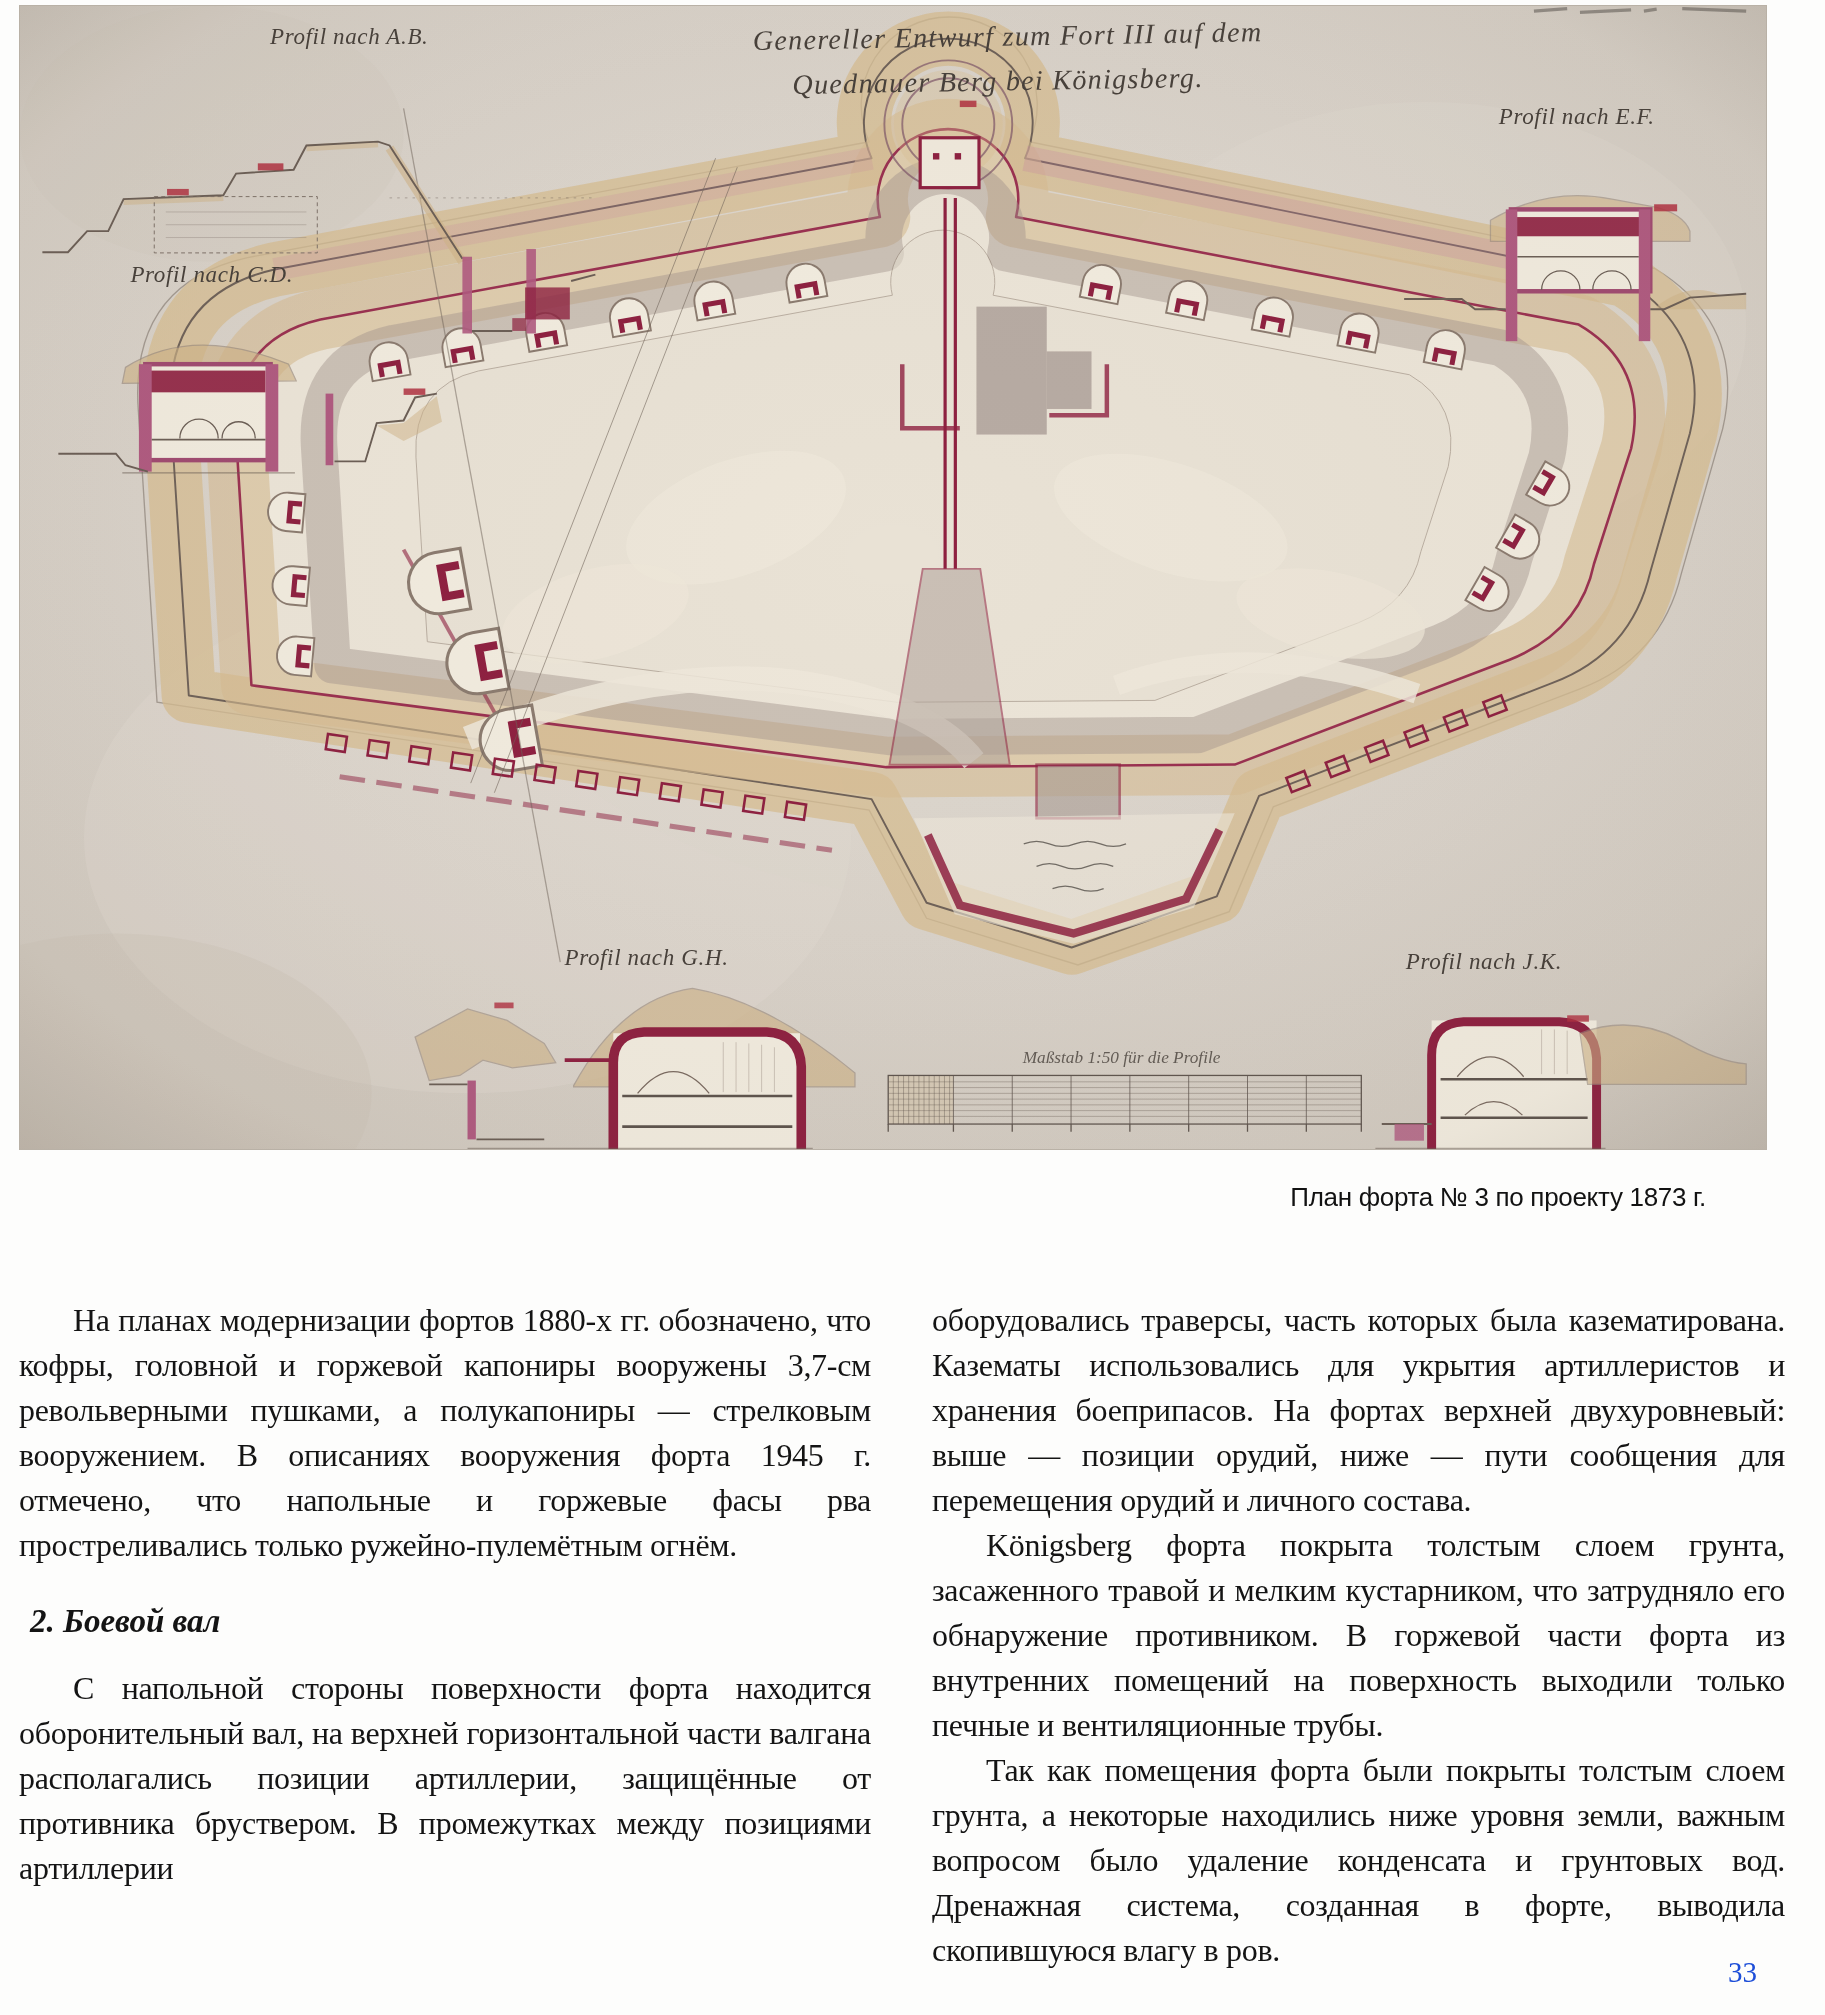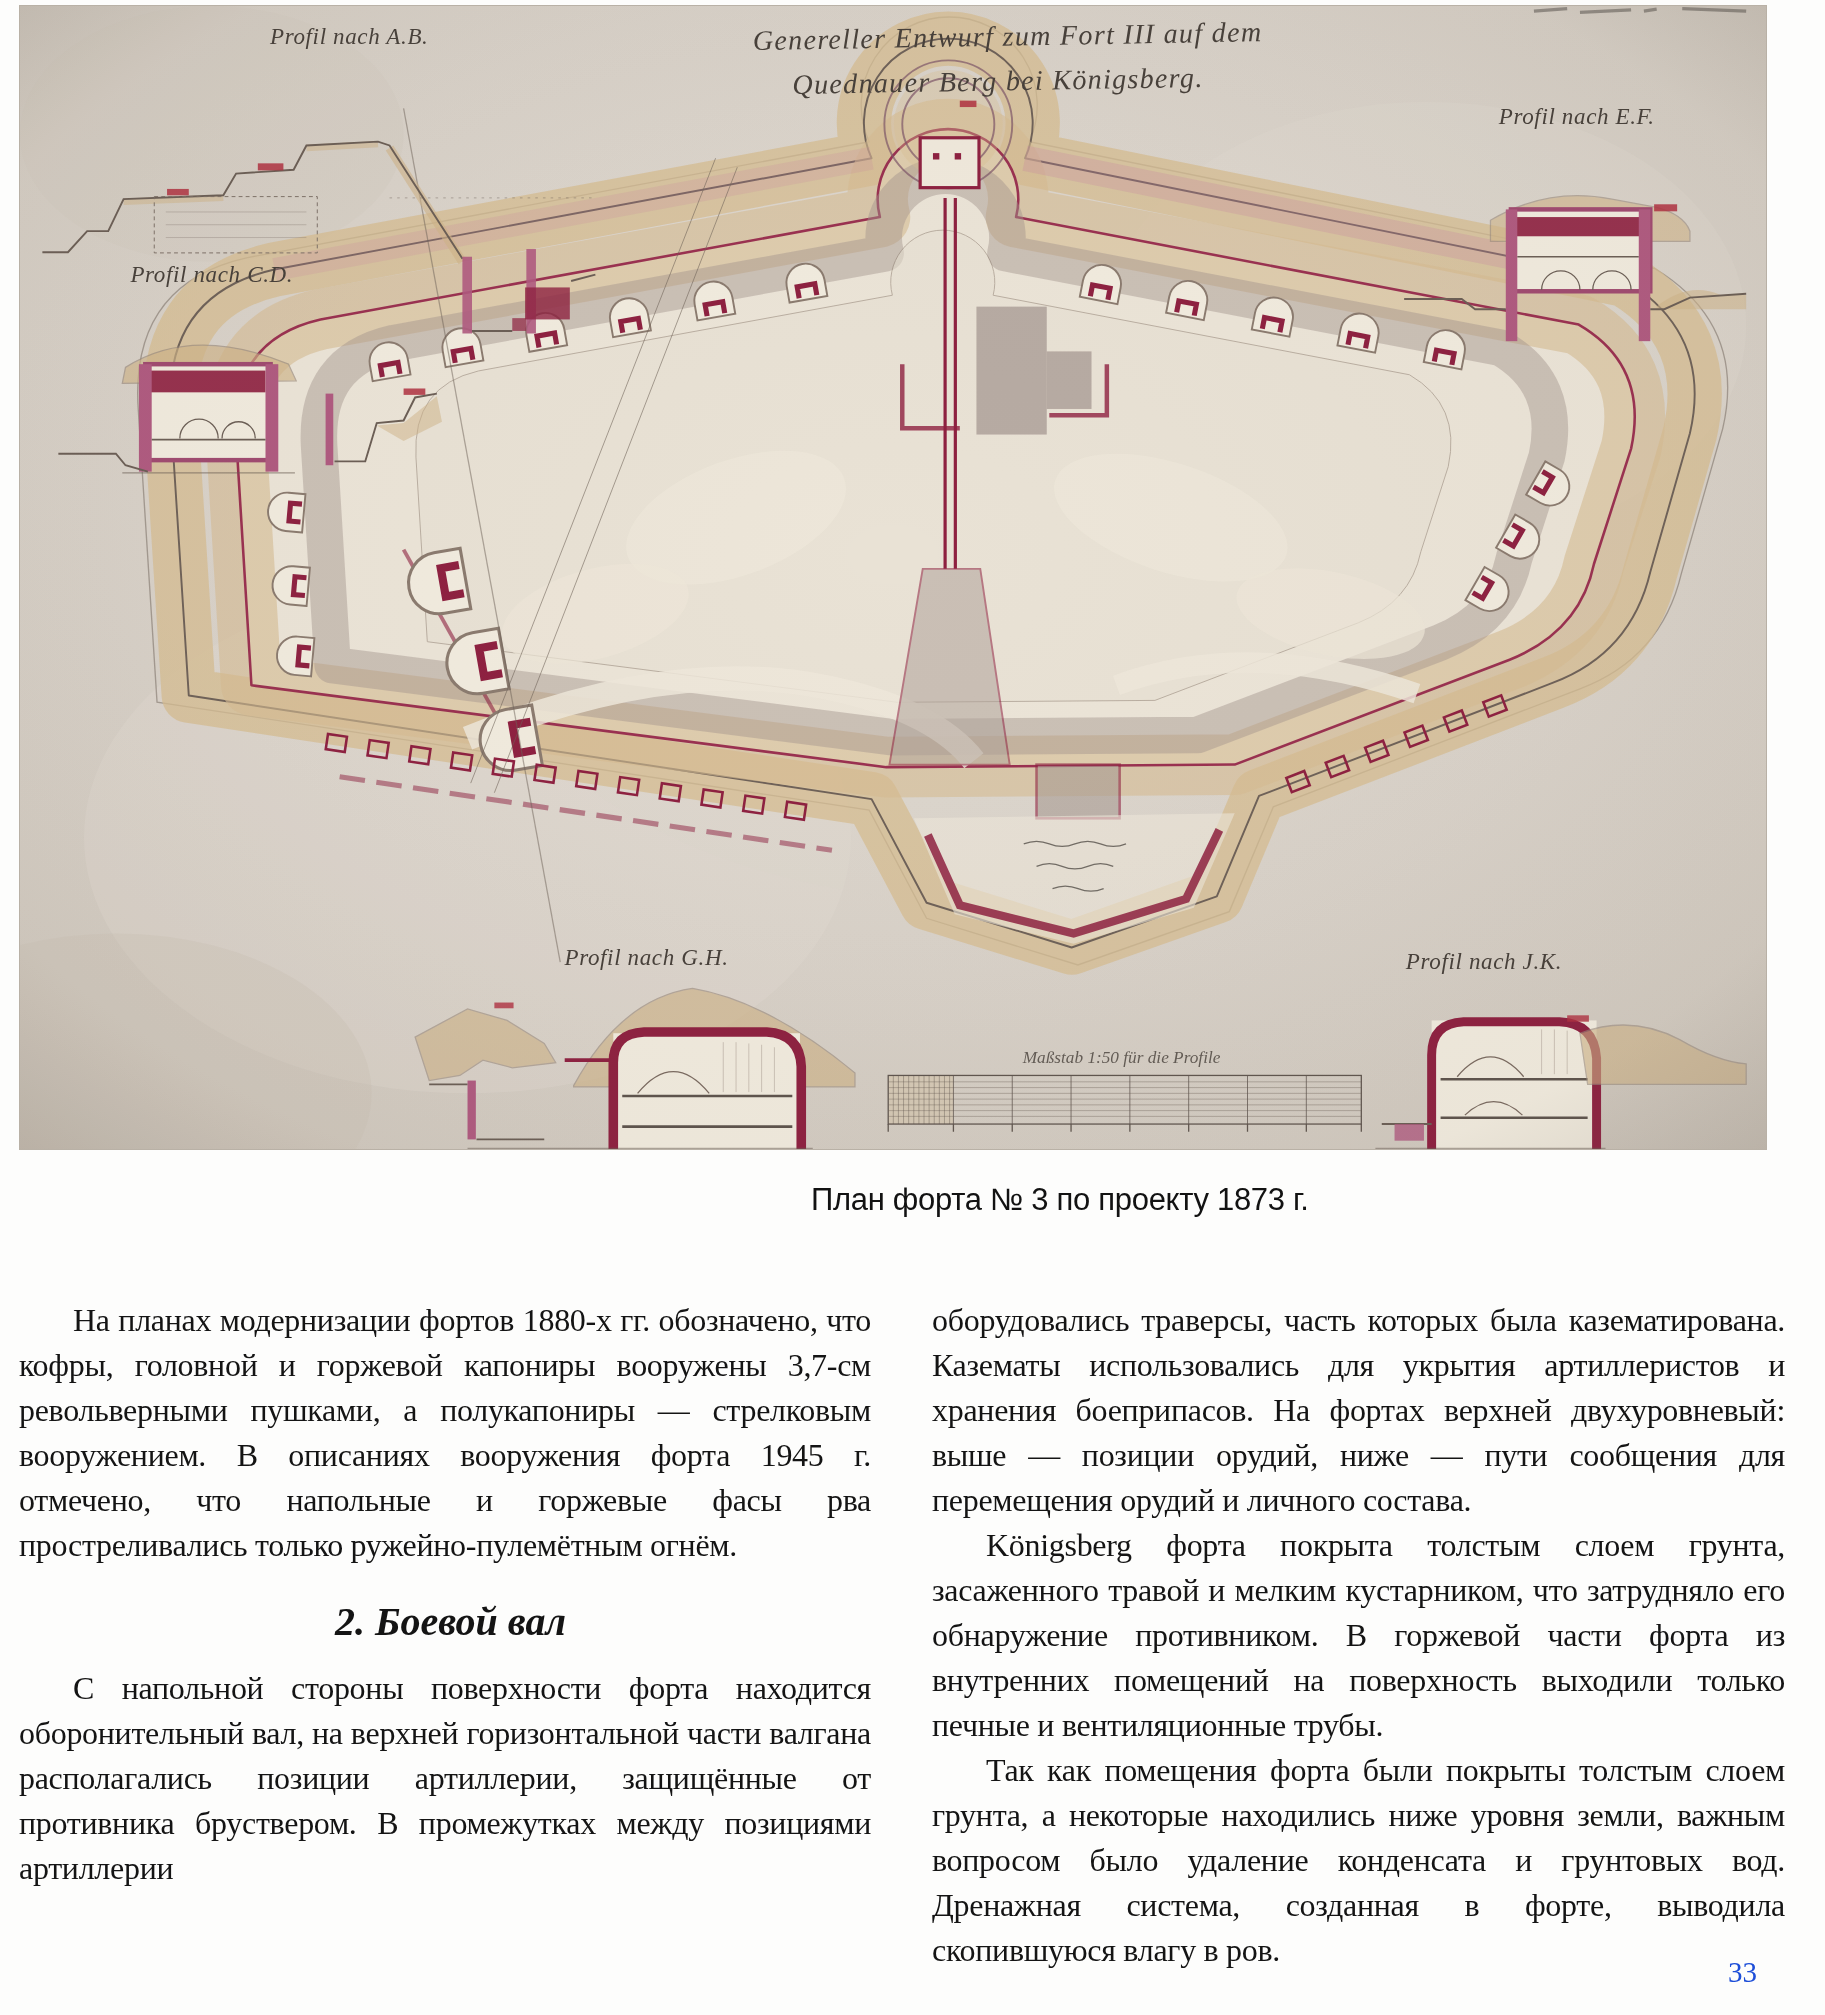--- a/index.html
+++ b/index.html
@@ -1,31 +1,31 @@
 <!DOCTYPE html>
 <html lang="ru" style="font-size:10.2px"><head>
 <meta charset="utf-8">
 <style>
   html,body{margin:0;padding:0;background:#ffffff;}
   .page{position:relative;width:1825px;height:2015px;background:#fdfdfc;overflow:hidden;
         font-family:"Liberation Serif", serif;color:#141414;}
   
   .plate{position:absolute;left:19px;top:5.1px;width:1746px;height:1143px;margin:0;}
   .plate svg{display:block;width:100%;height:100%;border:0.6px solid #b9b1a6;}
-  .plate-caption{position:absolute;right:59px;top:1177px;width:895px;text-align:left;
-        font-family:"Liberation Sans", sans-serif;font-size:31px;letter-spacing:-0.3px;color:#121212;}
+  .plate-caption{position:absolute;right:59px;top:1177px;width:895px;text-align:right;
+        font-family:"Liberation Sans", sans-serif;font-size:26px;letter-spacing:-0.3px;color:#121212;}
   
   .col{position:absolute;top:1298px;text-align:justify;font-size:32px;line-height:45px;
        letter-spacing:-0.3px;}
   .col-left{left:19px;width:852px;}
   .col-right{left:932px;width:853px;}
   .col p{margin:0;}
   .col p.indent{text-indent:54px;}
-  .col h3{font-size:40px;font-style:italic;font-weight:bold;margin:31px 0 22px 11px;
-          text-align:center;letter-spacing:0;}
+  .col h3{font-size:33px;font-style:italic;font-weight:bold;margin:31px 0 22px 11px;
+          text-align:left;letter-spacing:0;}
   .pageno{position:absolute;right:68px;top:1956px;font-size:29px;color:#1d4ed8;}
   
   .script{font-family:"Liberation Serif", serif;font-style:italic;fill:#463f39;}
   .script-title{font-size:44px;letter-spacing:2px;}
   .script-label{font-size:36px;letter-spacing:1px;}
   .script-small{font-size:27px;opacity:.8;}
 </style>
 </head>
 <body>
 

